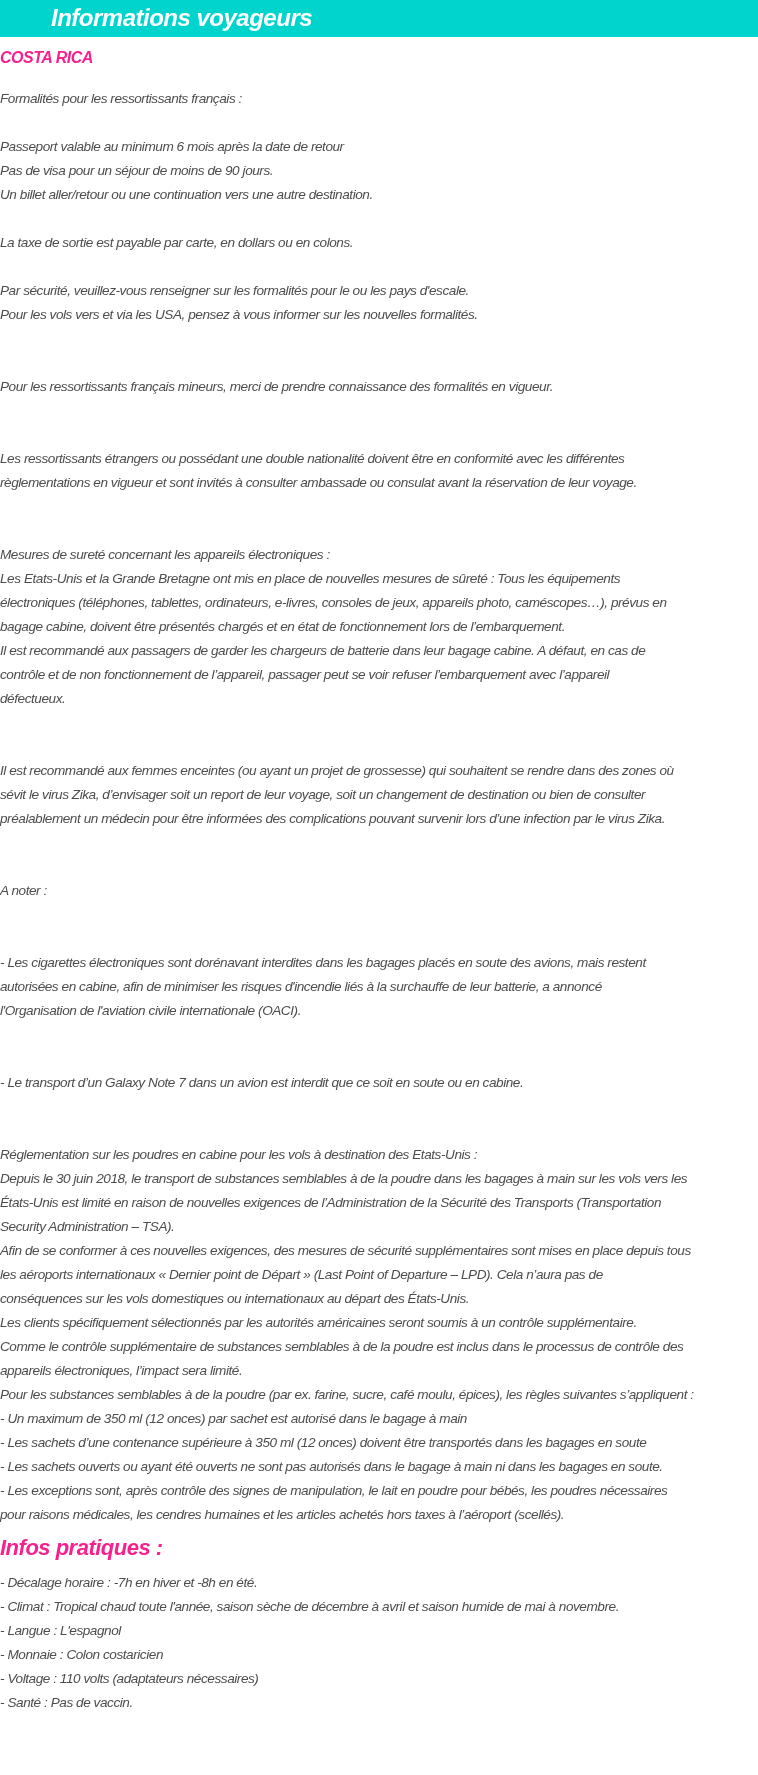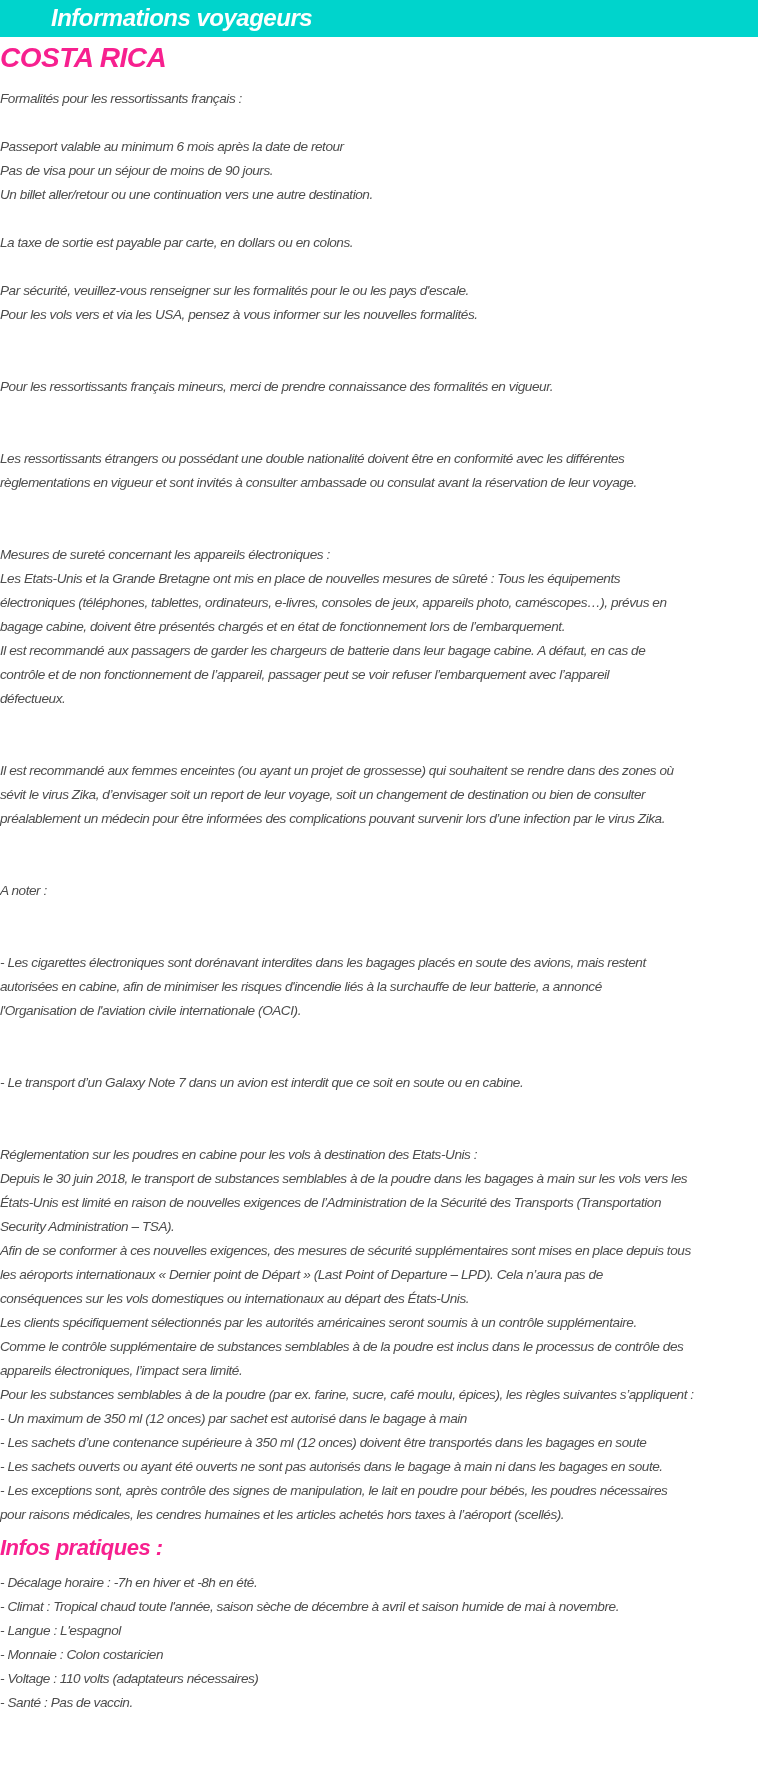--- a/index.html
+++ b/index.html
@@ -4,21 +4,21 @@
 <style>
   html, body { margin: 0; padding: 0; background: #ffffff; }
   body { width: 758px; height: 1775px; overflow: hidden; position: relative;
          font-family: "Liberation Sans", "DejaVu Sans", sans-serif; }
   .header-bar { position: absolute; left: 0; top: 0; width: 758px; height: 37px;
                 background: #00d4cc; }
   .header-title { position: absolute; left: 15px; top: 3px; color: #ffffff;
                   font-style: italic; font-weight: bold; font-size: 24px; line-height: 30px;
                   letter-spacing: -0.5px; white-space: nowrap; margin-left: 36px; }
   .country { position: absolute; left: 0; top: 43px; color: #f7208f;
-             font-style: italic; font-weight: bold; font-size: 28px; line-height: 30px;
+             font-style: italic; font-weight: bold; font-size: 16px; line-height: 30px;
              letter-spacing: -0.5px; white-space: nowrap; }
   .content { position: absolute; left: 0; top: 87px; width: 760px; }
   .line { font-style: italic; font-size: 13.6px; line-height: 24px; color: #4d4d4d;
           white-space: nowrap; letter-spacing: -0.45px; height: 24px; }
   .blank { height: 24px; }
   .section-title { color: #f7208f; font-style: italic; font-weight: bold;
                    font-size: 22px; line-height: 30px; letter-spacing: -0.5px;
                    margin: 6px 0 8px 0; white-space: nowrap; }
 </style>
 </head>

